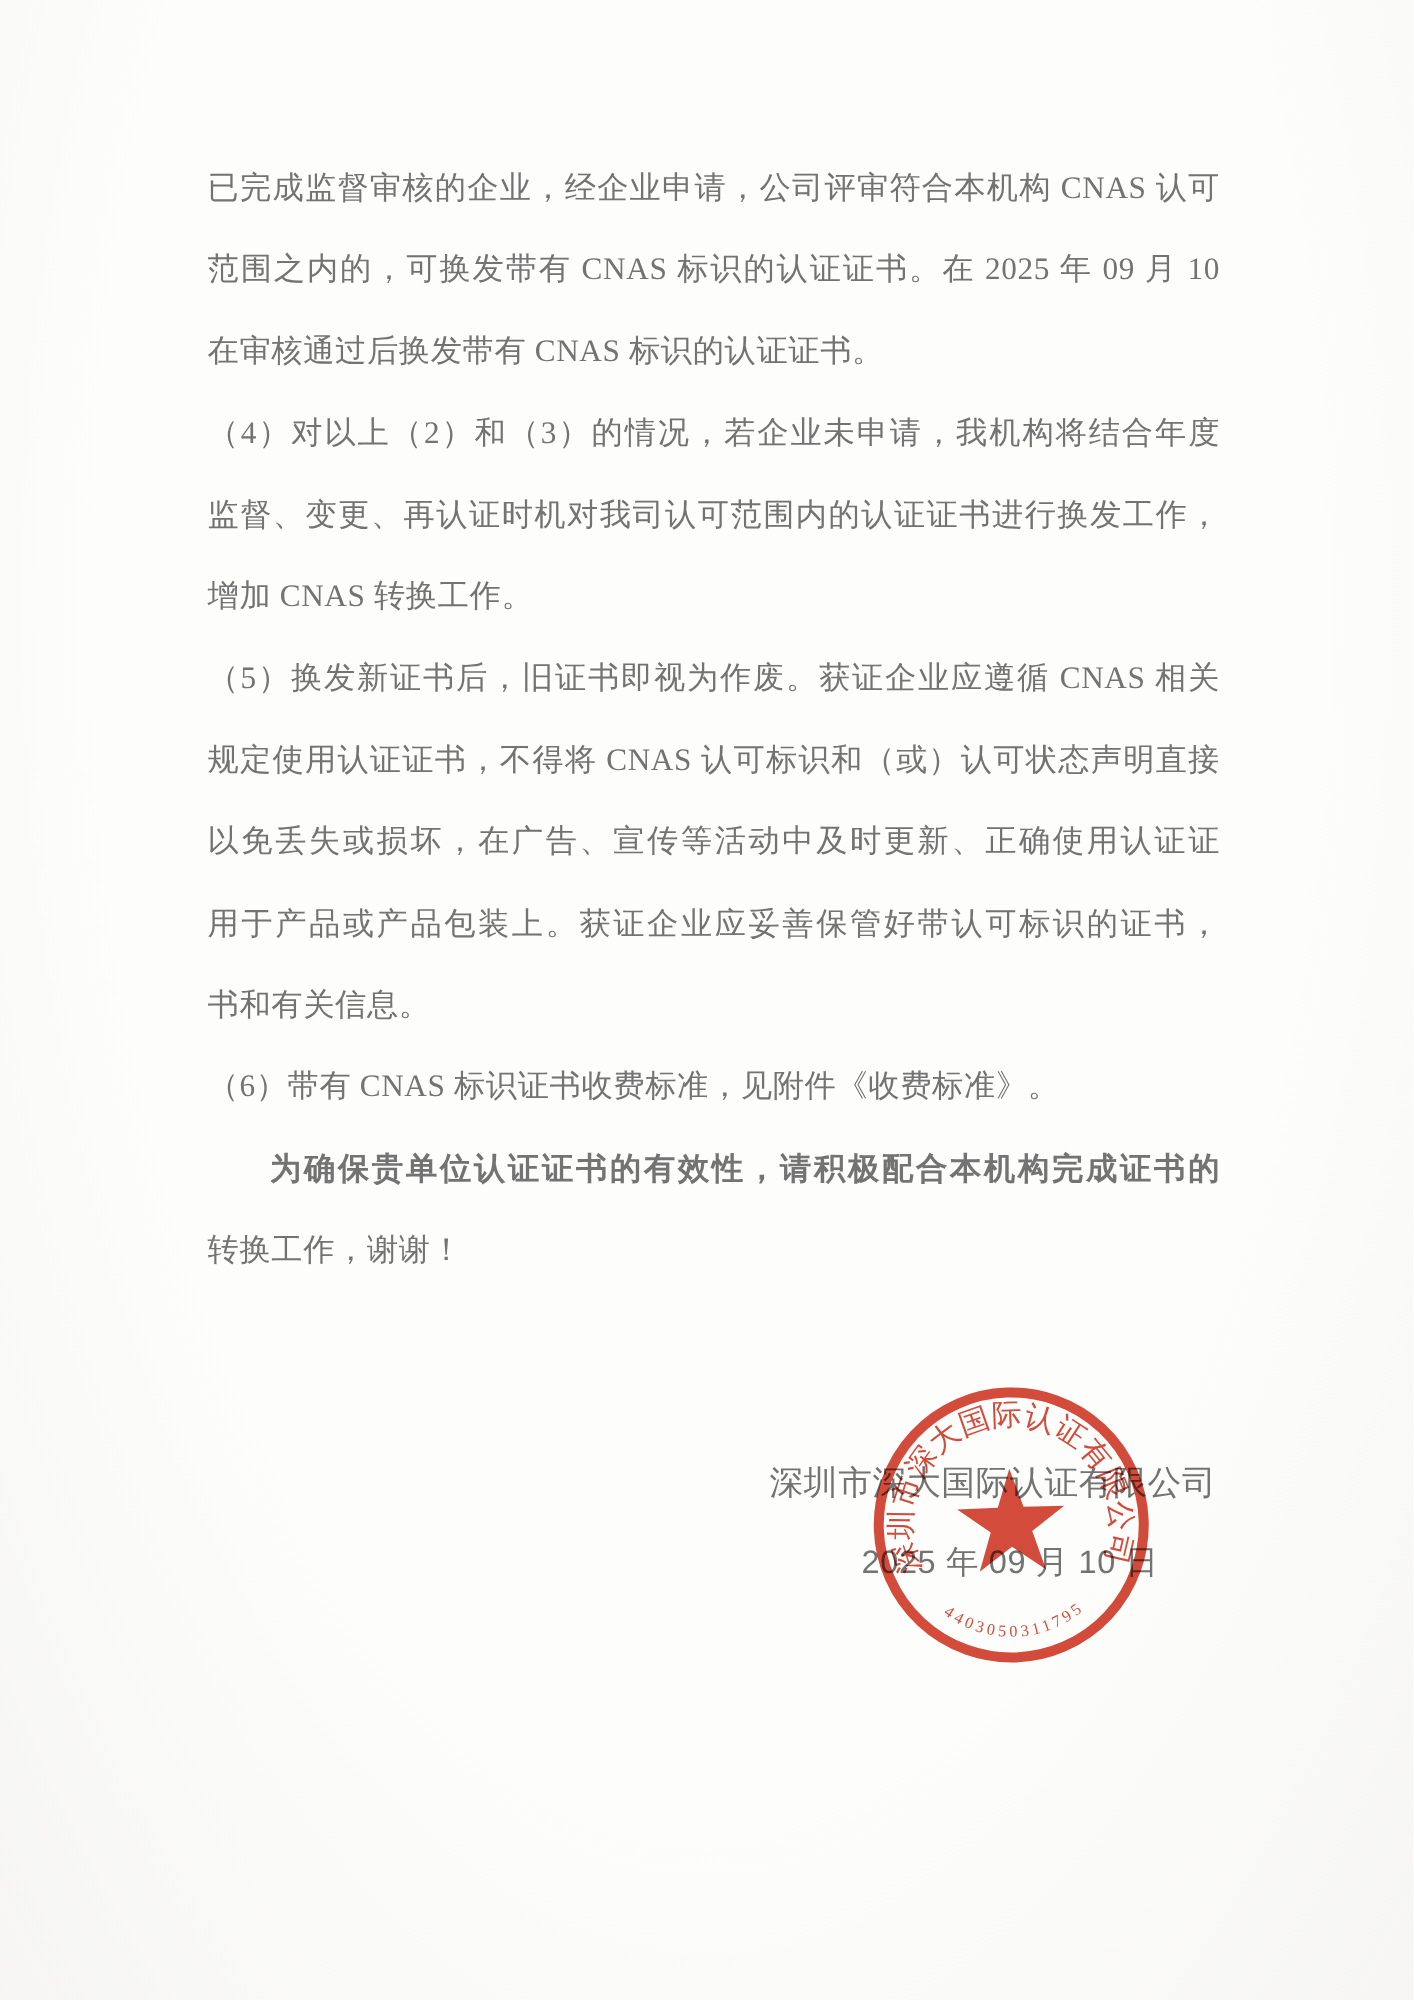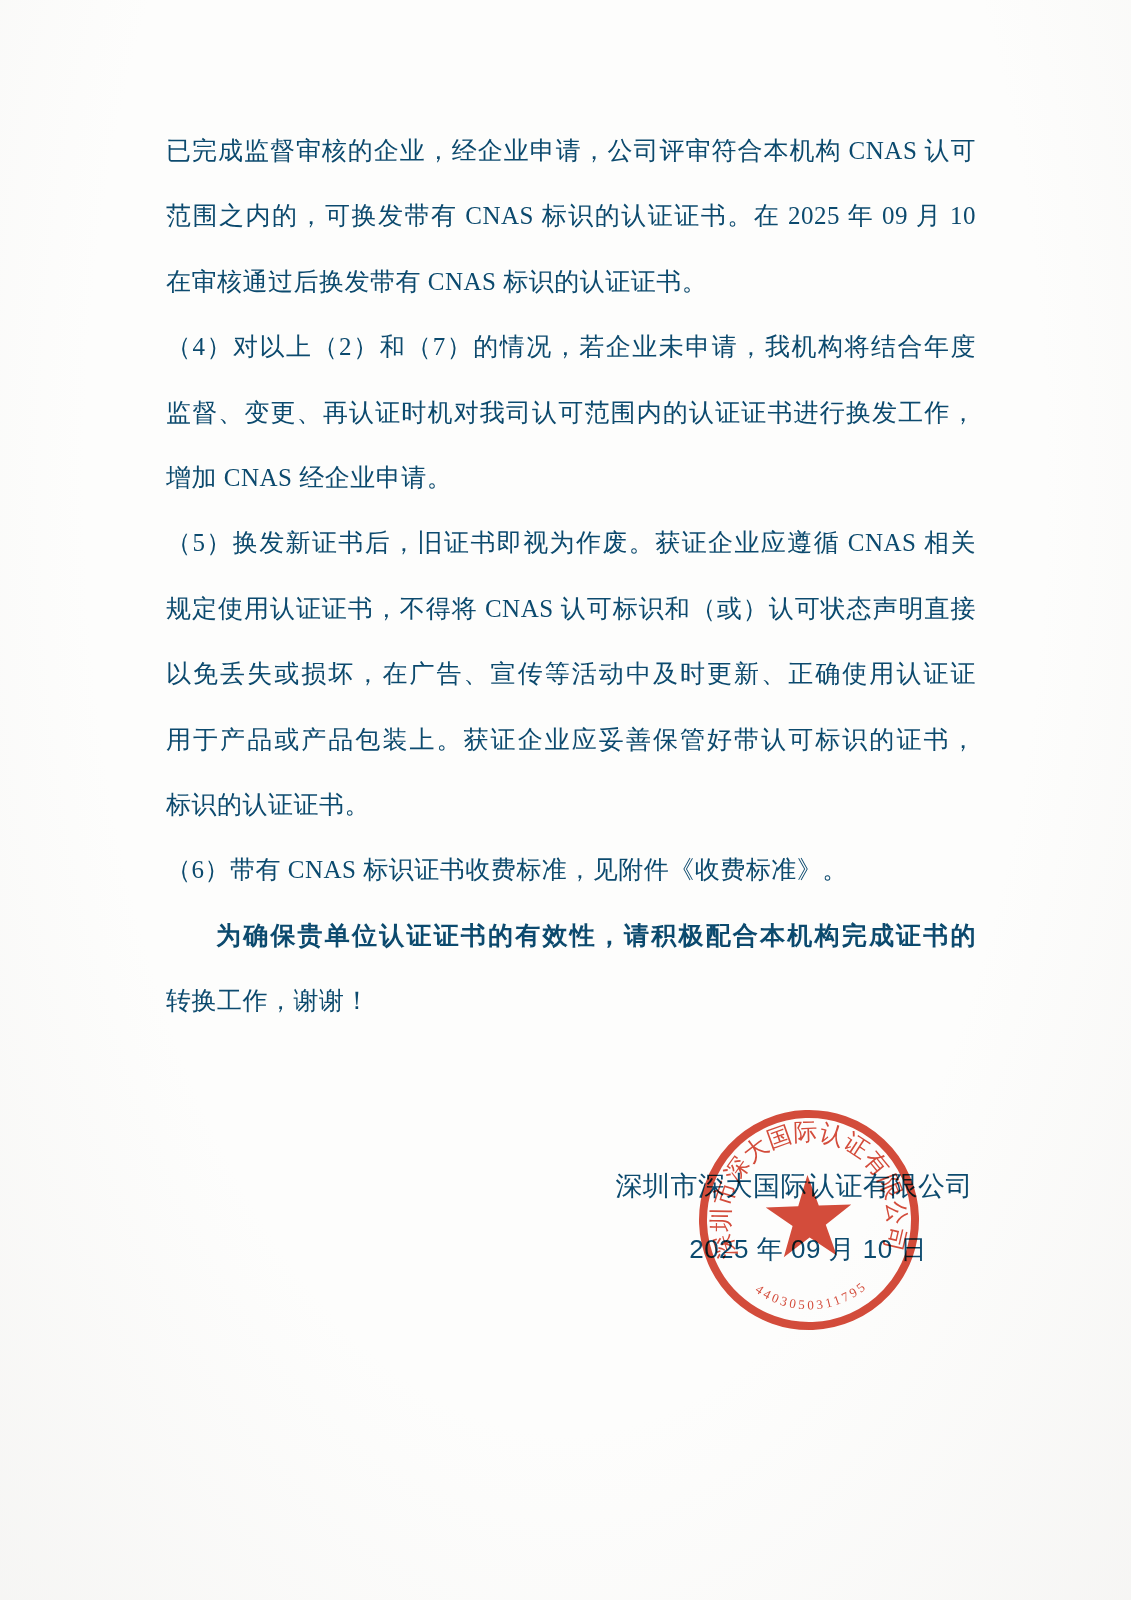--- a/index.html
+++ b/index.html
@@ -6,21 +6,21 @@
     margin: 0;
     padding: 0;
   }
   .page {
     position: relative;
     width: 1131px;
     height: 1600px;
     background: #fdfdfc;
     overflow: hidden;
     font-family: "Liberation Serif", "DejaVu Serif", serif;
-    color: #0c4a6e;
+    color: #737373;
   }
   
   .page::before {
     content: "";
     position: absolute;
     inset: 0;
     background: radial-gradient(ellipse at 50% 30%, rgba(255,255,255,0) 60%, rgba(225,223,220,0.25) 100%);
     pointer-events: none;
   }
   .doc-body {
@@ -80,28 +80,28 @@
 </style>
 </head>
 <body>
 
 <div class="page">
 
   <div class="doc-body">
       <div class="line">已完成监督审核的企业，经企业申请，公司评审符合本机构 CNAS 认可</div>
       <div class="line">范围之内的，可换发带有 CNAS 标识的认证证书。在 2025 年 09 月 10</div>
       <div class="line last">在审核通过后换发带有 CNAS 标识的认证证书。</div>
-      <div class="line">（4）对以上（2）和（7）的情况，若企业未申请，我机构将结合年度</div>
+      <div class="line">（4）对以上（2）和（3）的情况，若企业未申请，我机构将结合年度</div>
       <div class="line">监督、变更、再认证时机对我司认可范围内的认证证书进行换发工作，</div>
-      <div class="line last">增加 CNAS 经企业申请。</div>
+      <div class="line last">增加 CNAS 转换工作。</div>
       <div class="line">（5）换发新证书后，旧证书即视为作废。获证企业应遵循 CNAS 相关</div>
       <div class="line">规定使用认证证书，不得将 CNAS 认可标识和（或）认可状态声明直接</div>
       <div class="line">以免丢失或损坏，在广告、宣传等活动中及时更新、正确使用认证证</div>
       <div class="line">用于产品或产品包装上。获证企业应妥善保管好带认可标识的证书，</div>
-      <div class="line last">标识的认证证书。</div>
+      <div class="line last">书和有关信息。</div>
       <div class="line last">（6）带有 CNAS 标识证书收费标准，见附件《收费标准》。</div>
       <div class="line indent">为确保贵单位认证证书的有效性，请积极配合本机构完成证书的</div>
       <div class="line last">转换工作，谢谢！</div>
     </div>
 
   <div class="sig-company">深圳市深大国际认证有限公司</div>
 
   <div class="sig-date">2025 年 09 月 10 日</div>
 
   <svg class="seal" viewBox="0 0 240 240" aria-hidden="true">

